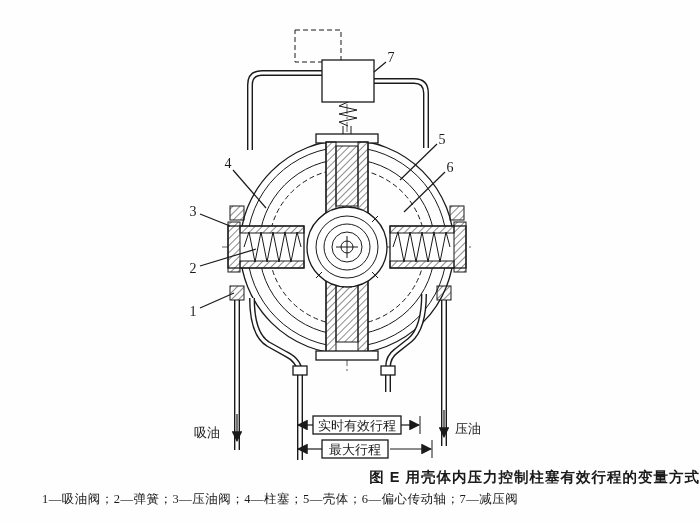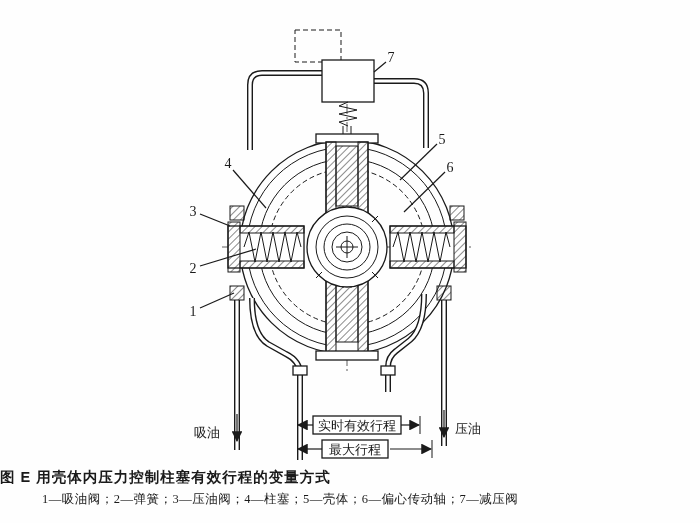--- a/index.html
+++ b/index.html
@@ -10,21 +10,21 @@
   .thin{stroke:#1a1a1a;fill:none;stroke-width:1;}
   .fillw{fill:#ffffff;stroke:#1a1a1a;stroke-width:1.3;}
   .hatchf{fill:url(#hatch);stroke:#1a1a1a;stroke-width:1;}
   .dash{stroke:#1a1a1a;fill:none;stroke-width:1;stroke-dasharray:5 3;}
   .cl{stroke:#1a1a1a;fill:none;stroke-width:.7;stroke-dasharray:10 3 2 3;}
   .pipe{stroke:#1a1a1a;fill:none;stroke-width:6;}
   .pipecore{stroke:#ffffff;fill:none;stroke-width:3.2;}
   .txt{font-family:"Liberation Serif", serif;font-size:13px;fill:#1a1a1a;}
   .num{font-family:"Liberation Serif", serif;font-size:14px;fill:#1a1a1a;}
   .arrowln{stroke:#1a1a1a;fill:none;stroke-width:1.2;}
-  .caption{position:absolute;left:0;top:468px;width:700px;text-align:left;
+  .caption{position:absolute;left:0;top:468px;width:700px;text-align:right;
            font-family:"Liberation Sans", sans-serif;font-weight:bold;font-size:14.5px;letter-spacing:1px;}
   .legend{position:absolute;left:0;top:491px;width:560px;text-align:center;
           font-family:"Liberation Serif", serif;font-size:12.5px;letter-spacing:.5px;}
 </style>
 </head>
 <body>
 
 <div id="stage">
 
   <svg width="700" height="523" viewBox="0 0 700 523">

